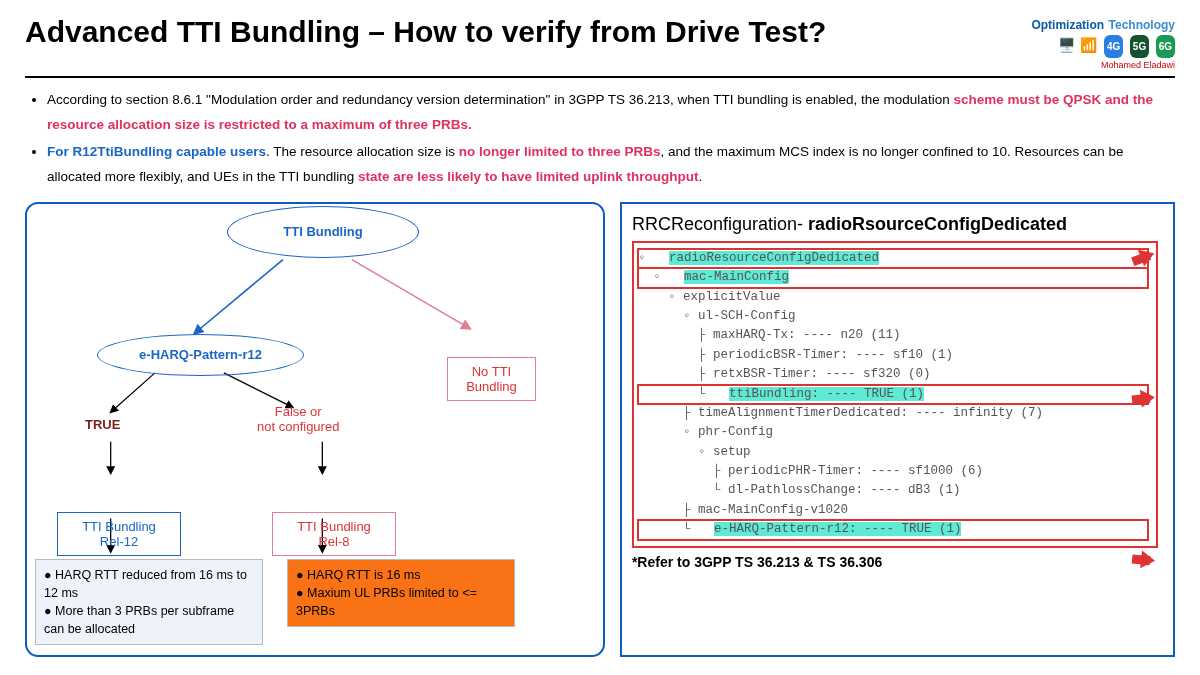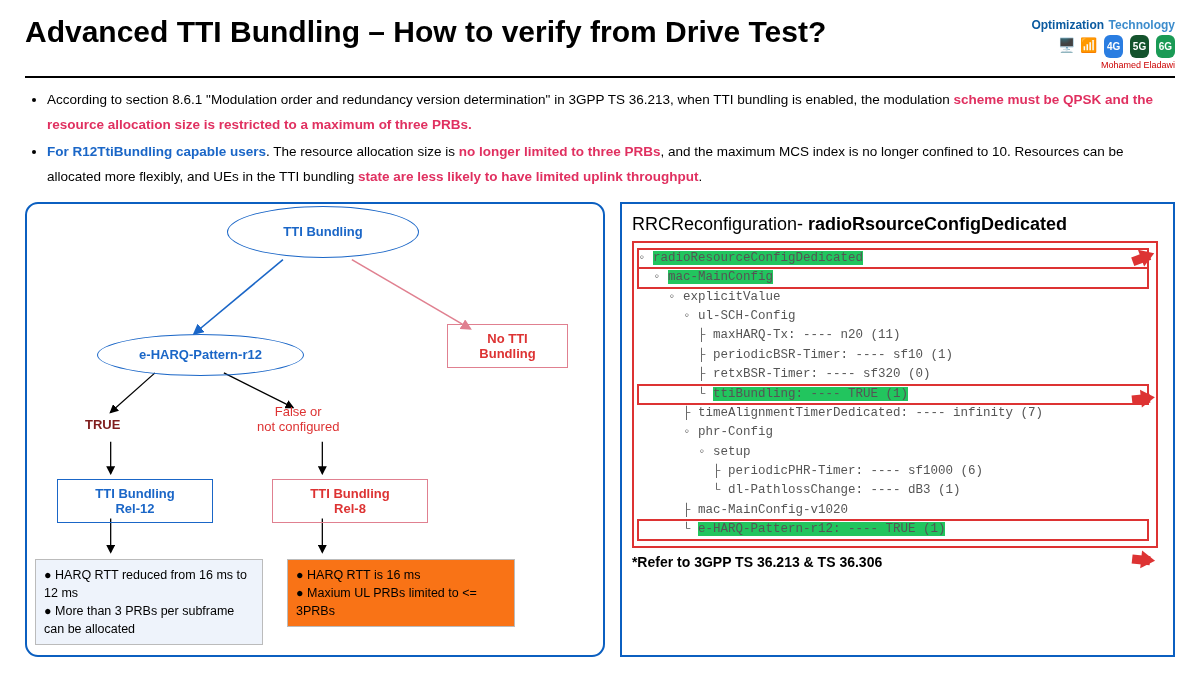--- a/index.html
+++ b/index.html
@@ -31,41 +31,41 @@
   .right { width:560px; height:455px; }
 
   .node {
     position:absolute; text-align:center; font-size:13px;
   }
   .ell {
     border:1.5px solid #1a66c7; border-radius:50%; color:#1a66c7;
     display:flex; align-items:center; justify-content:center; font-weight:bold;
   }
   .box {
-    border:1.5px solid; padding:6px 22px; font-weight:bold;
-    display:flex; align-items:center; justify-content:center;
+    border:1.5px solid; padding:6px 6px; font-weight:normal;
+    display:flex; align-items:center; justify-content:center;margin-top:33px;
   }
 
   .note-box {
     position:absolute; border:1px solid #bbb; padding:6px 8px; font-size:12.5px;
     width:210px; line-height:1.45;
   }
   .note-box .bullet::before { content:"● "; }
 
   svg.arrows { position:absolute; top:0; left:0; width:100%; height:100%; pointer-events:none; }
 
   .right-title { font-size:18px; margin:2px 0 6px; }
   .right-title .bold { font-weight:bold; }
   .tree {
     border:2px solid #d33; padding:6px 8px 6px 4px;
     font-family:"Courier New",monospace; font-size:12.5px; line-height:1.55;
     color:#555; position:relative; width:510px;
   }
   .tree .ln { white-space:pre; }
-  .hl-yellow { background:#22c55e; }
+  .hl-yellow { background:#5eead4;margin-left:16px; }
   .hl-red { outline:2px solid #d33; outline-offset:-1px; }
   .arrow-r {
     position:absolute; right:-8px; width:34px; height:16px;
   }
   .arrow-r::before {
     content:""; position:absolute; right:14px; top:3px; width:18px; height:9px;
     background:#d33;
   }
   .arrow-r::after {
     content:""; position:absolute; right:0; top:-2px;

